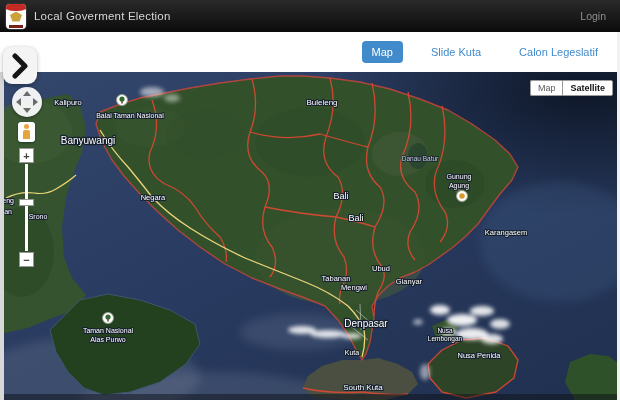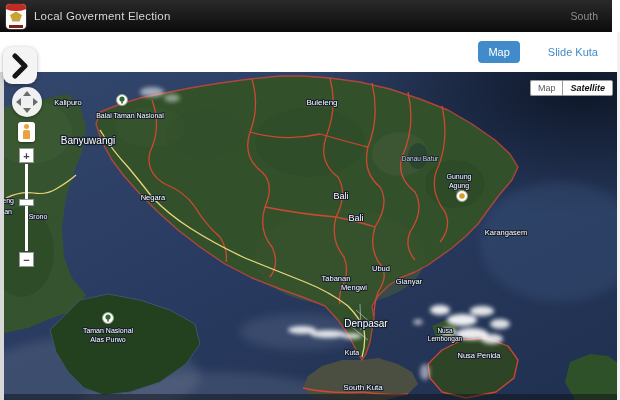--- a/index.html
+++ b/index.html
@@ -1,20 +1,20 @@
 <!DOCTYPE html>
 <html><head>
 <meta charset="utf-8">
 <style>
   html,body{margin:0;padding:0;}
   body{width:620px;height:400px;overflow:hidden;background:#fff;font-family:"Liberation Sans",sans-serif;position:relative;}
   .app{position:absolute;inset:0;}
 
   
-  .navbar{position:absolute;top:0;left:0;right:8px;height:32px;display:flex;align-items:center;
+  .navbar{position:absolute;top:0;left:0;right:0;height:32px;display:flex;align-items:center;
     background:linear-gradient(#2a2a2a,#0b0b0b);padding:0 14px 0 6px;box-sizing:border-box;z-index:10;}
   .logo{width:20px;height:25px;background:#fdfdfd;border-radius:4px;position:relative;overflow:hidden;
     box-shadow:0 0 0 1px #333;margin-right:8px;flex:0 0 auto;}
   .logo .arc{position:absolute;top:-4px;left:-3px;width:26px;height:11px;border-radius:50%;background:#c22a23;}
   .logo .bird{position:absolute;top:8px;left:4px;width:12px;height:10px;background:#caa23a;
     clip-path:polygon(50% 0,100% 35%,80% 100%,20% 100%,0 35%);}
   .logo .base{position:absolute;bottom:1px;left:3px;width:14px;height:3px;background:#7a1f1a;}
   .nav-title{color:#d6d6d6;font-size:11.5px;letter-spacing:.2px;}
   .login{margin-left:auto;color:#8d8d8d;font-size:10.5px;text-decoration:none;cursor:pointer;}
 
@@ -52,21 +52,21 @@
     color:#444;font-size:11px;line-height:12px;text-align:center;cursor:pointer;z-index:5;padding:0;font-weight:bold;}
   .zoom-in{top:76px;}
   .zoom-out{top:180px;}
   .zoom-track{position:absolute;left:25px;top:92px;width:3px;height:87px;background:#fff;box-shadow:0 0 1px rgba(0,0,0,.5);z-index:5;}
   .zoom-handle{position:absolute;left:19px;top:127px;width:15px;height:7px;background:#fff;border:1px solid #979797;box-sizing:border-box;z-index:6;cursor:ns-resize;}
 
   .maptype{position:absolute;right:7px;top:8px;display:flex;z-index:5;}
   .maptype button{font-family:"Liberation Sans",sans-serif;font-size:9px;padding:2px 7px;background:#fff;
     border:1px solid #9b9b9b;color:#5a5a5a;cursor:pointer;}
   .maptype button.first{border-radius:2px 0 0 2px;border-right:none;}
-  .maptype button.second{border-radius:0 2px 2px 0;font-style:italic;}
+  .maptype button.second{border-radius:0 2px 2px 0;}
   .maptype button.active{font-weight:bold;color:#111;}
 
   .right-strip{position:absolute;right:0;top:32px;bottom:0;width:3px;background:#f1f1f1;z-index:11;}
 
   
   text{font-family:"Liberation Sans",sans-serif;fill:#ffffff;stroke:#16202e;stroke-width:2.2px;
     paint-order:stroke;stroke-linejoin:round;text-anchor:middle;}
   text.t6{font-size:6.5px;}
   text.t7{font-size:7px;}
   text.t75{font-size:7.5px;}
@@ -80,26 +80,27 @@
 
 <div class="app">
 
   <header class="navbar">
     <div class="logo">
       <div class="arc"></div>
         <div class="bird"></div>
         <div class="base"></div>
     </div>
     <span class="nav-title">Local Goverment Election</span>
-    <a class="login">South</a>
+    <a class="login">Login</a>
   </header>
 
   <nav class="subnav">
     <a class="tab active">Map</a>
     <a class="tab">Slide Kuta</a>
+    <a class="tab">Calon Legeslatif</a>
   </nav>
 
   <button class="drawer-toggle">
     <svg width="18" height="26" viewBox="0 0 18 26">
       <path d="M4 3 L14 13 L4 23" stroke="#151515" stroke-width="5" fill="none" stroke-linecap="round" stroke-linejoin="round"></path>
     </svg>
   </button>
 
   <div class="map">
 

